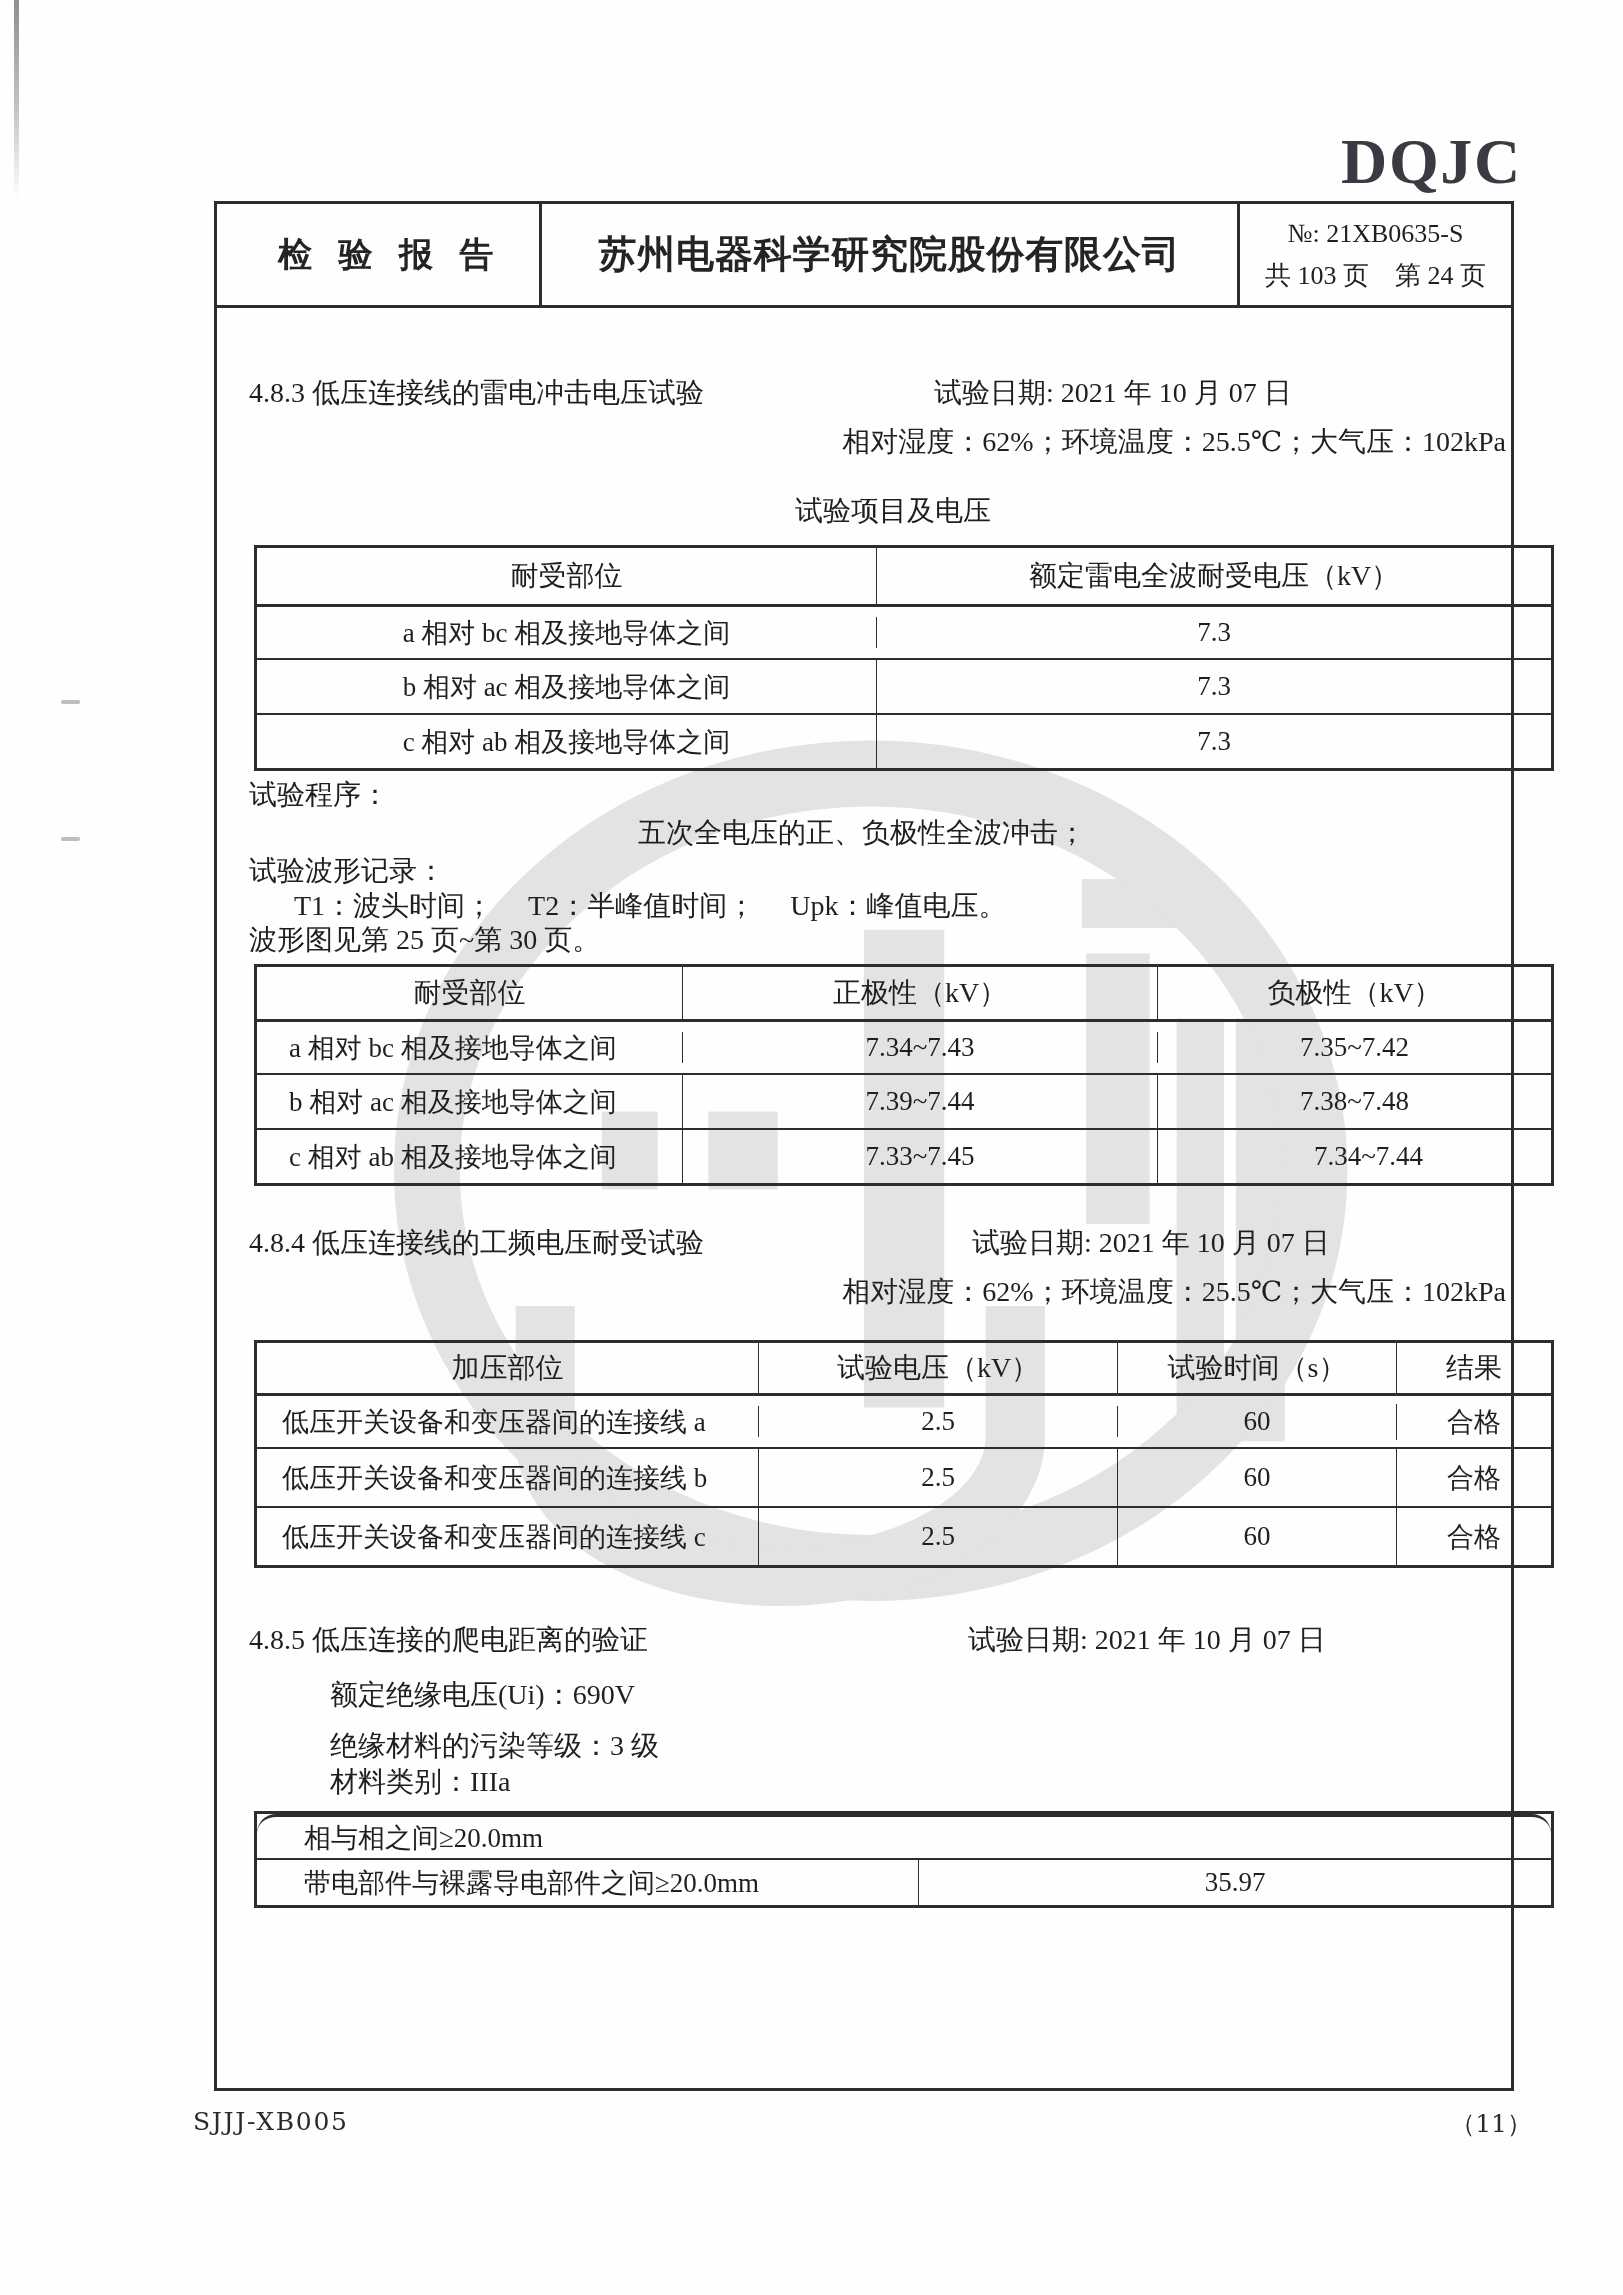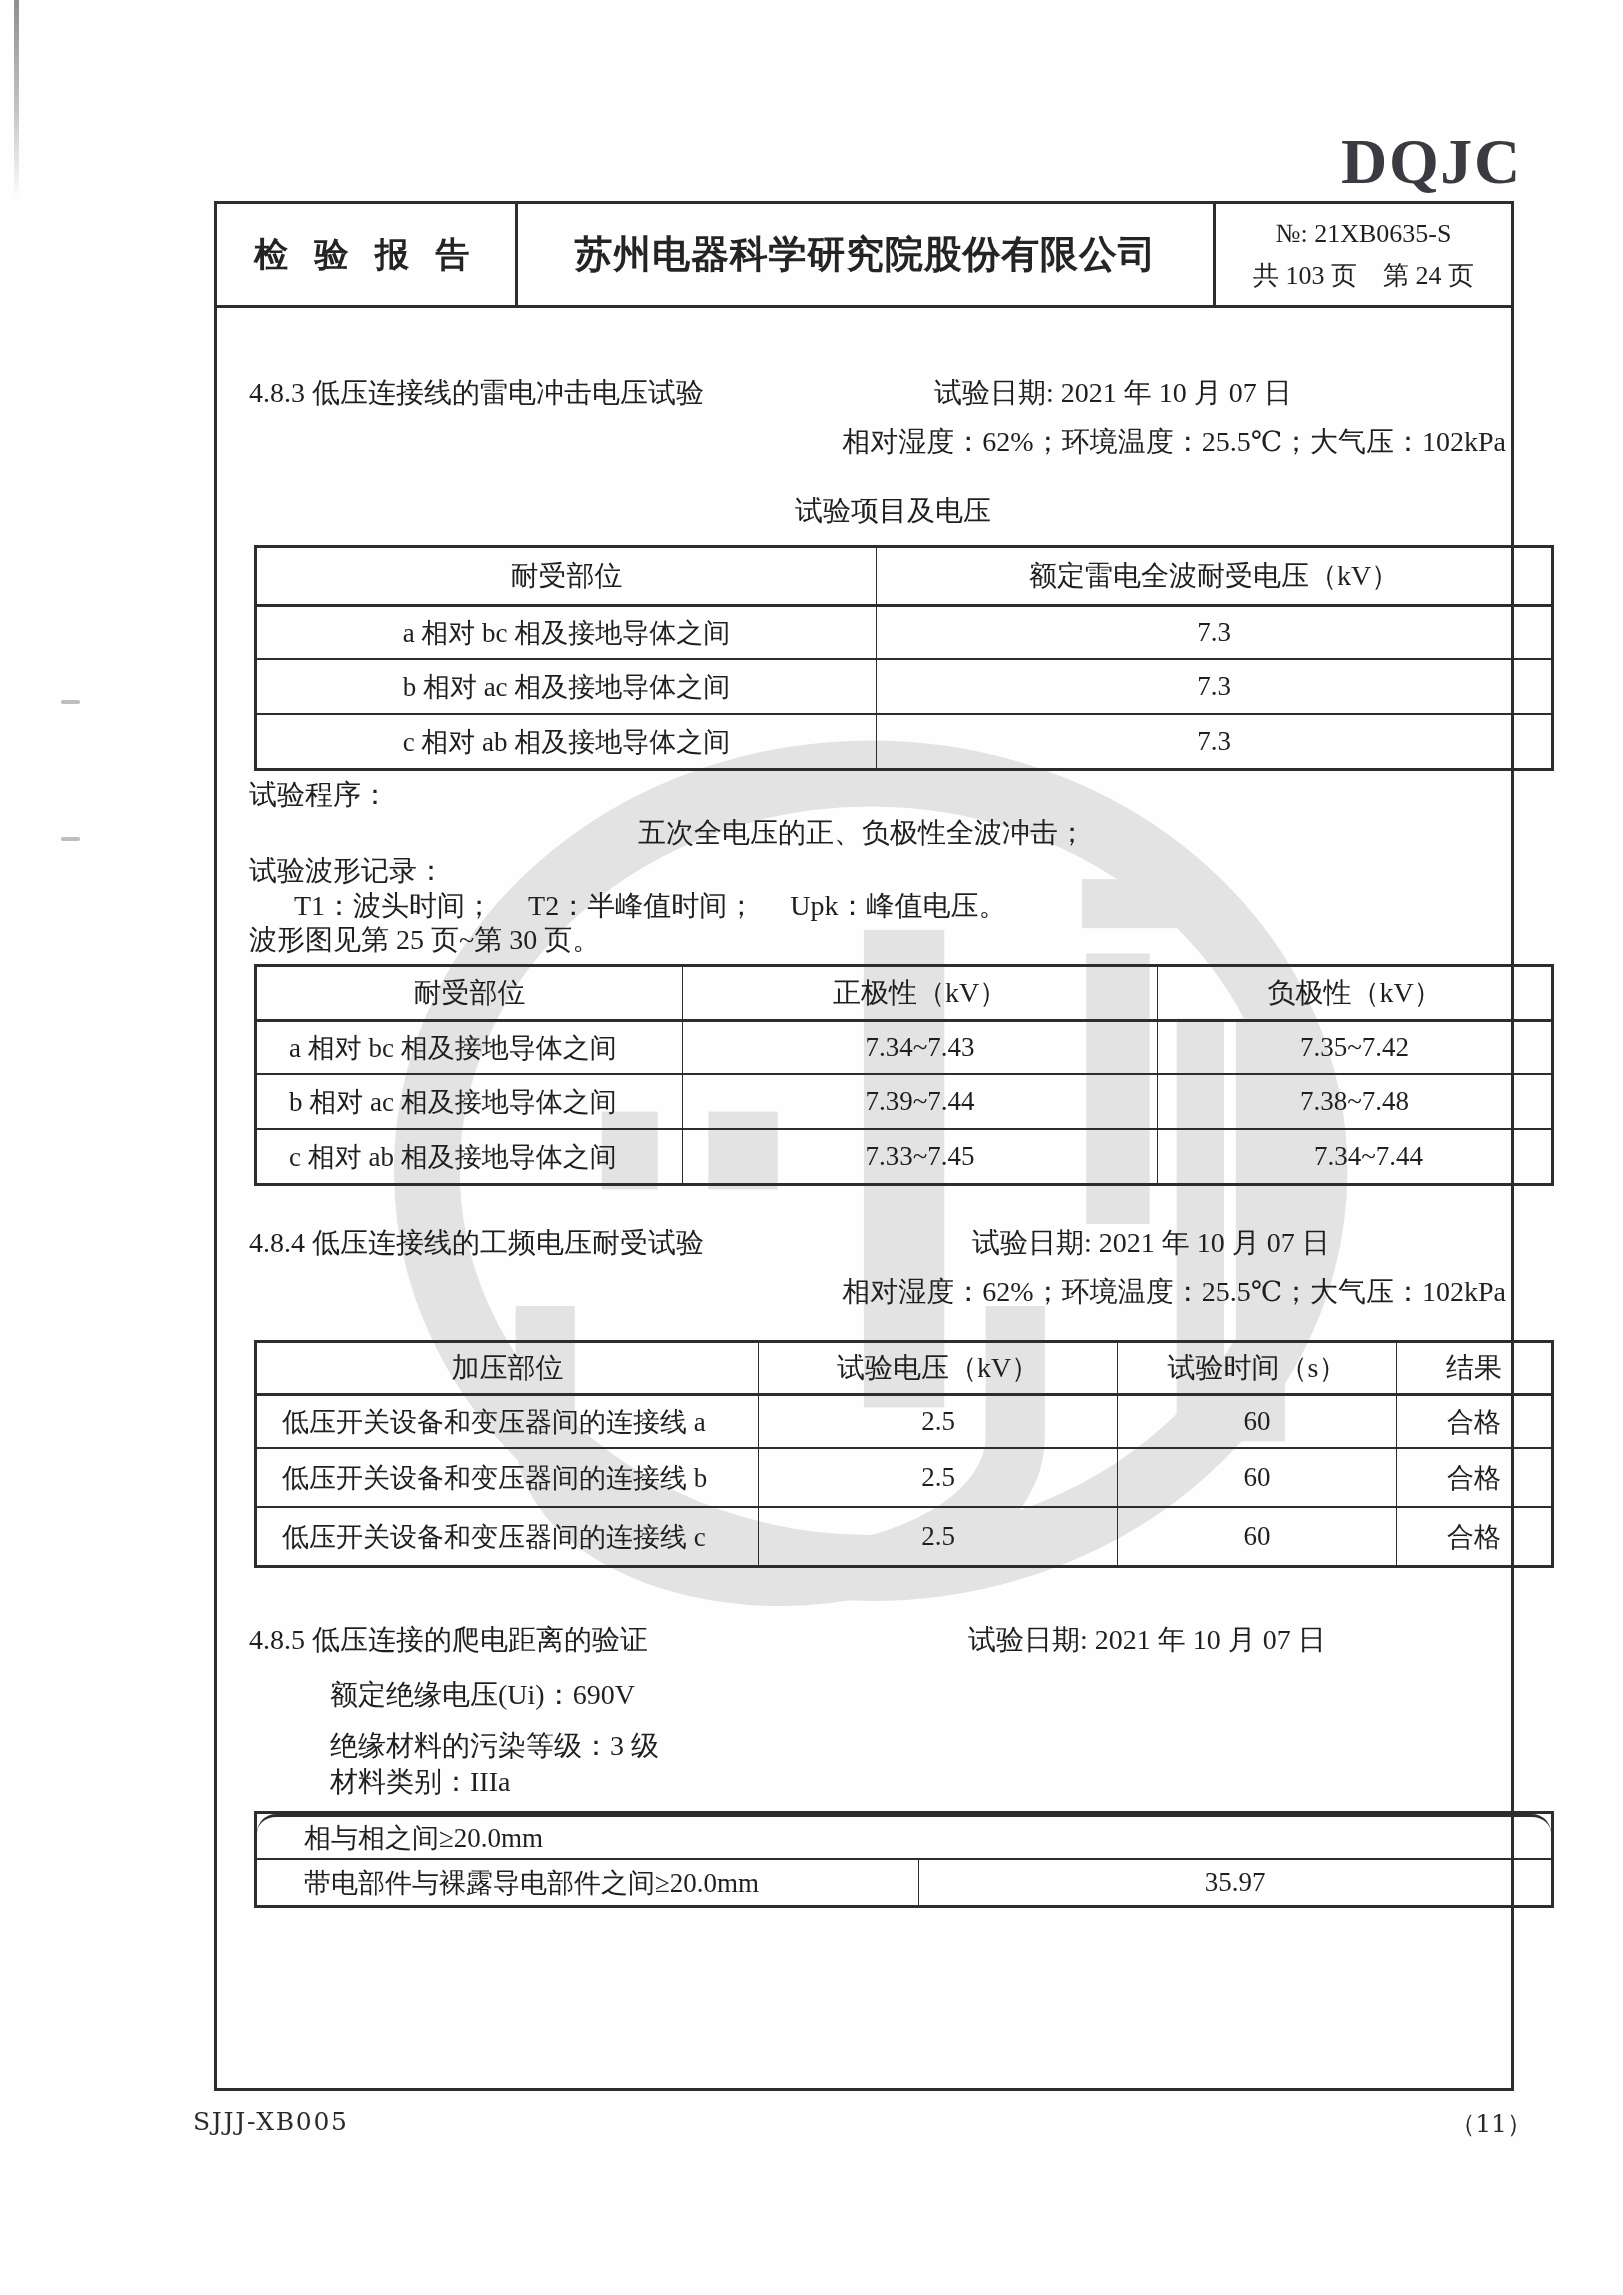--- a/index.html
+++ b/index.html
@@ -32,41 +32,41 @@
   .frame{
     position:absolute;left:214px;top:201px;width:1300px;height:1890px;
     box-sizing:border-box;border:3.4px solid #2d2d2d;z-index:1;background:transparent;
   }
   
   .head-tbl{
     position:absolute;left:214px;top:201px;width:1300px;height:107px;
     box-sizing:border-box;border:3.4px solid #2d2d2d;display:flex;z-index:2;
   }
   .head-cell{box-sizing:border-box;border-left:3.4px solid #2d2d2d;display:flex;align-items:center;justify-content:center;flex-direction:column;}
-  .head-cell:first-child{border-left:none;}
+  .head-cell:first-child{border-left:none;margin-left:24px;}
   .report-title{
     width:298px;font-family:"Liberation Sans","DejaVu Sans",sans-serif;
     font-size:34px;font-weight:700;letter-spacing:8.5px;color:#242424;
   }
   .company{
     width:698px;font-family:"Liberation Sans","DejaVu Sans",sans-serif;
     font-size:38px;font-weight:700;color:#242424;letter-spacing:0.8px;
   }
   .no-cell{flex:1;font-size:26px;line-height:42px;color:#1f1f1f;}
   
   .txt{position:absolute;font-size:28px;line-height:34px;white-space:nowrap;z-index:2;color:#1f1f1f;}
   .cond{text-align:right;width:676px;}
   
   .tbl{
     position:absolute;left:214px;width:1300px;box-sizing:border-box;
     border:3.4px solid #2d2d2d;z-index:2;margin-left:40px;
   }
   .tr{display:flex;box-sizing:border-box;border-top:2.5px solid #2d2d2d;}
   .tr:first-child{border-top:none;}
-  .tr.first-data{border-top:3.4px solid #2d2d2d;}
+  .tr.first-data{border-top:3.4px solid #2d2d2d;align-items:center;}
   .td{
     box-sizing:border-box;border-left:1.7px solid #2d2d2d;
     display:flex;align-items:center;justify-content:center;
     font-size:27px;color:#1f1f1f;white-space:nowrap;
   }
   .td:first-child{border-left:none;}
   .td.head{font-size:28px;}
   .td.left{justify-content:flex-start;}
   
   .footer-left{

